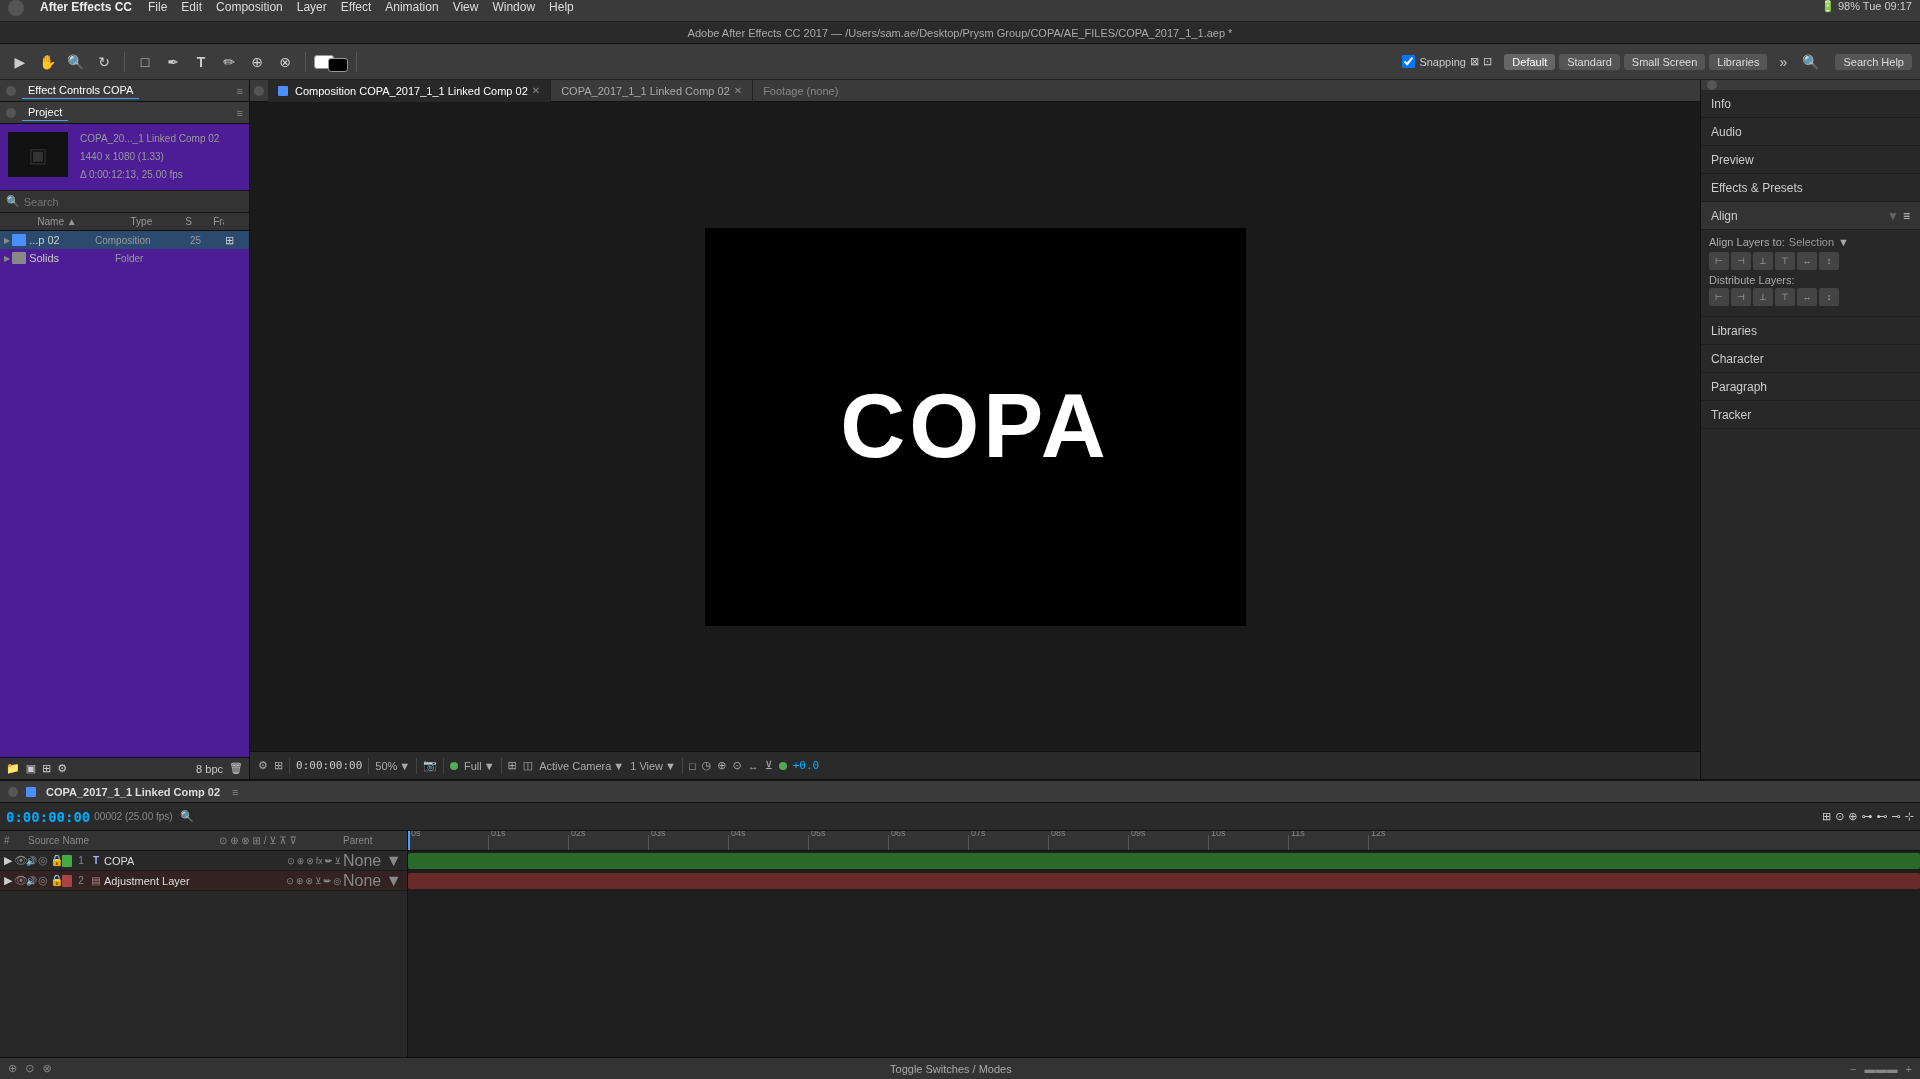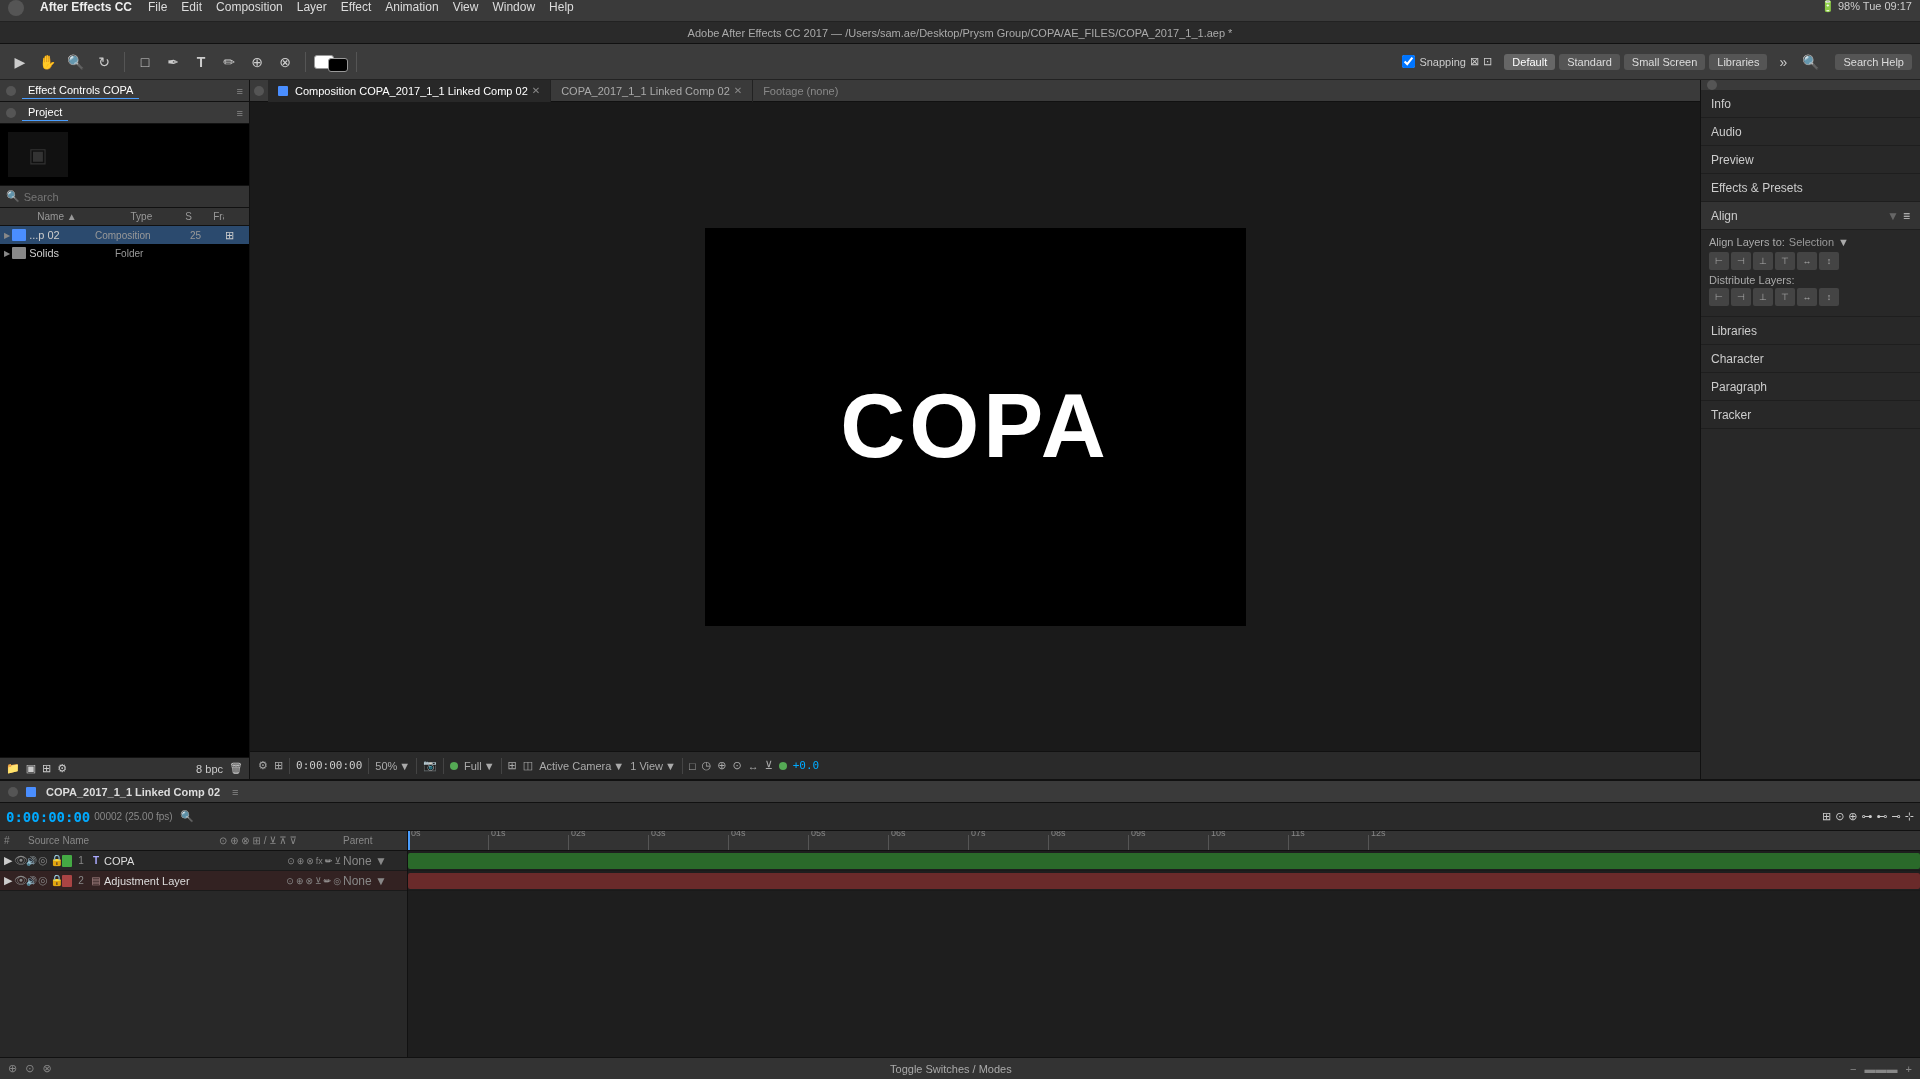--- a/index.html
+++ b/index.html
@@ -132,21 +132,21 @@
     
     .main-area {
       display: flex;
       flex: 1;
       overflow: hidden;
     }
 
     
     .left-panel {
       width: 250px;
-      background: #000000;
+      background: #4c1d95;
       display: flex;
       flex-direction: column;
       border-right: 1px solid #111;
       flex-shrink: 0;
     }
     .panel-header {
       height: 22px;
       background: #3a3a3a;
       display: flex;
       align-items: center;
@@ -489,21 +489,21 @@
       color: #ddd;
       overflow: hidden;
       white-space: nowrap;
     }
     .layer-controls {
       display: flex;
       gap: 2px;
       align-items: center;
     }
     .layer-parent {
-      font-size: 12px;
+      font-size: 16px;
       color: #888;
       width: 60px;
     }
 
     
     .timeline-tracks {
       flex: 1;
       display: flex;
       flex-direction: column;
       overflow: hidden;
@@ -667,20 +667,25 @@
     <div class="panel-header">
       <div style="width:10px;height:10px;background:#555;border-radius:50%;margin-right:2px;"></div>
       <span class="panel-tab active">Project</span>
       <span class="panel-close">≡</span>
     </div>
 
     <div class="project-panel-top">
       <div class="project-thumbnail">
         <span style="color:#333;font-size:20px;">▣</span>
       </div>
+      <div style="flex:1;padding-left:4px;">
+        <div class="project-info-text">COPA_20..._1 Linked Comp 02</div>
+        <div class="project-info-text">1440 x 1080 (1.33)</div>
+        <div class="project-info-text">Δ 0:00:12:13, 25.00 fps</div>
+      </div>
     </div>
 
     <div class="project-search">
       <span>🔍</span>
       <input type="text" style="background: transparent; border: none; color: rgb(204, 204, 204); font-size: 11px; flex: 1 1 0%; outline: none;" placeholder="Search">
     </div>
 
     <div class="project-table-header">
       <div style="width:16px;"></div>
       <div class="col col-name">Name ▲</div>

